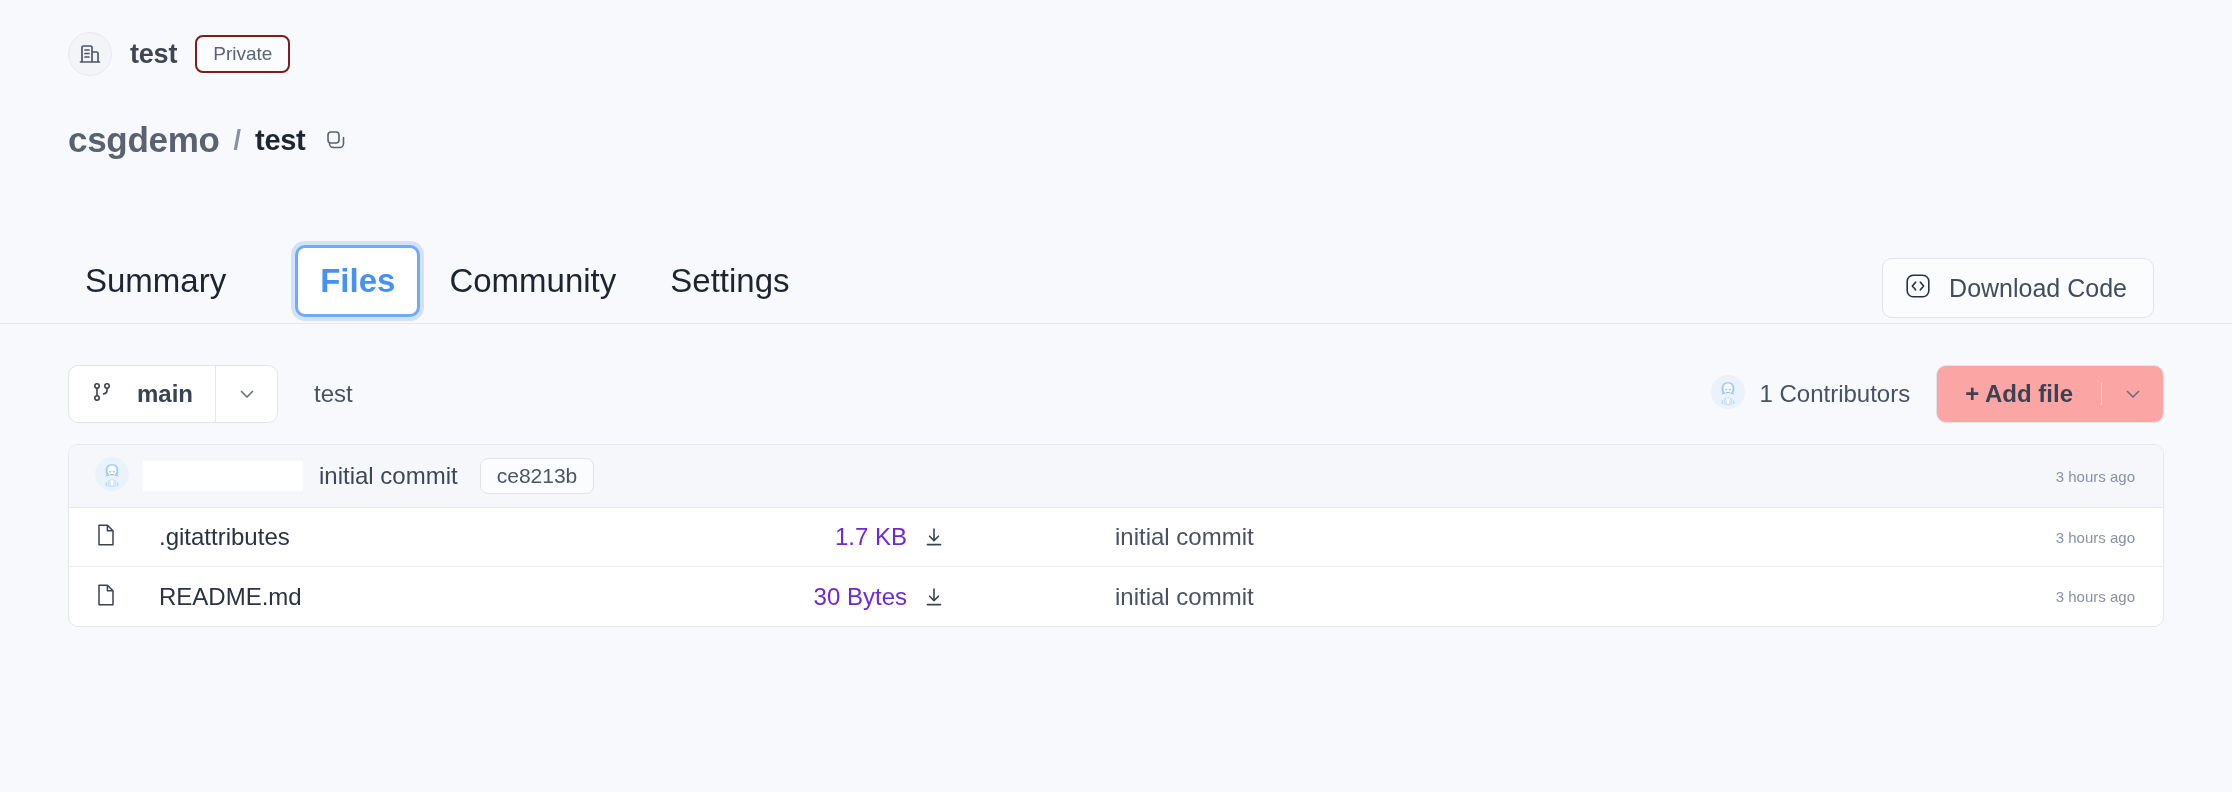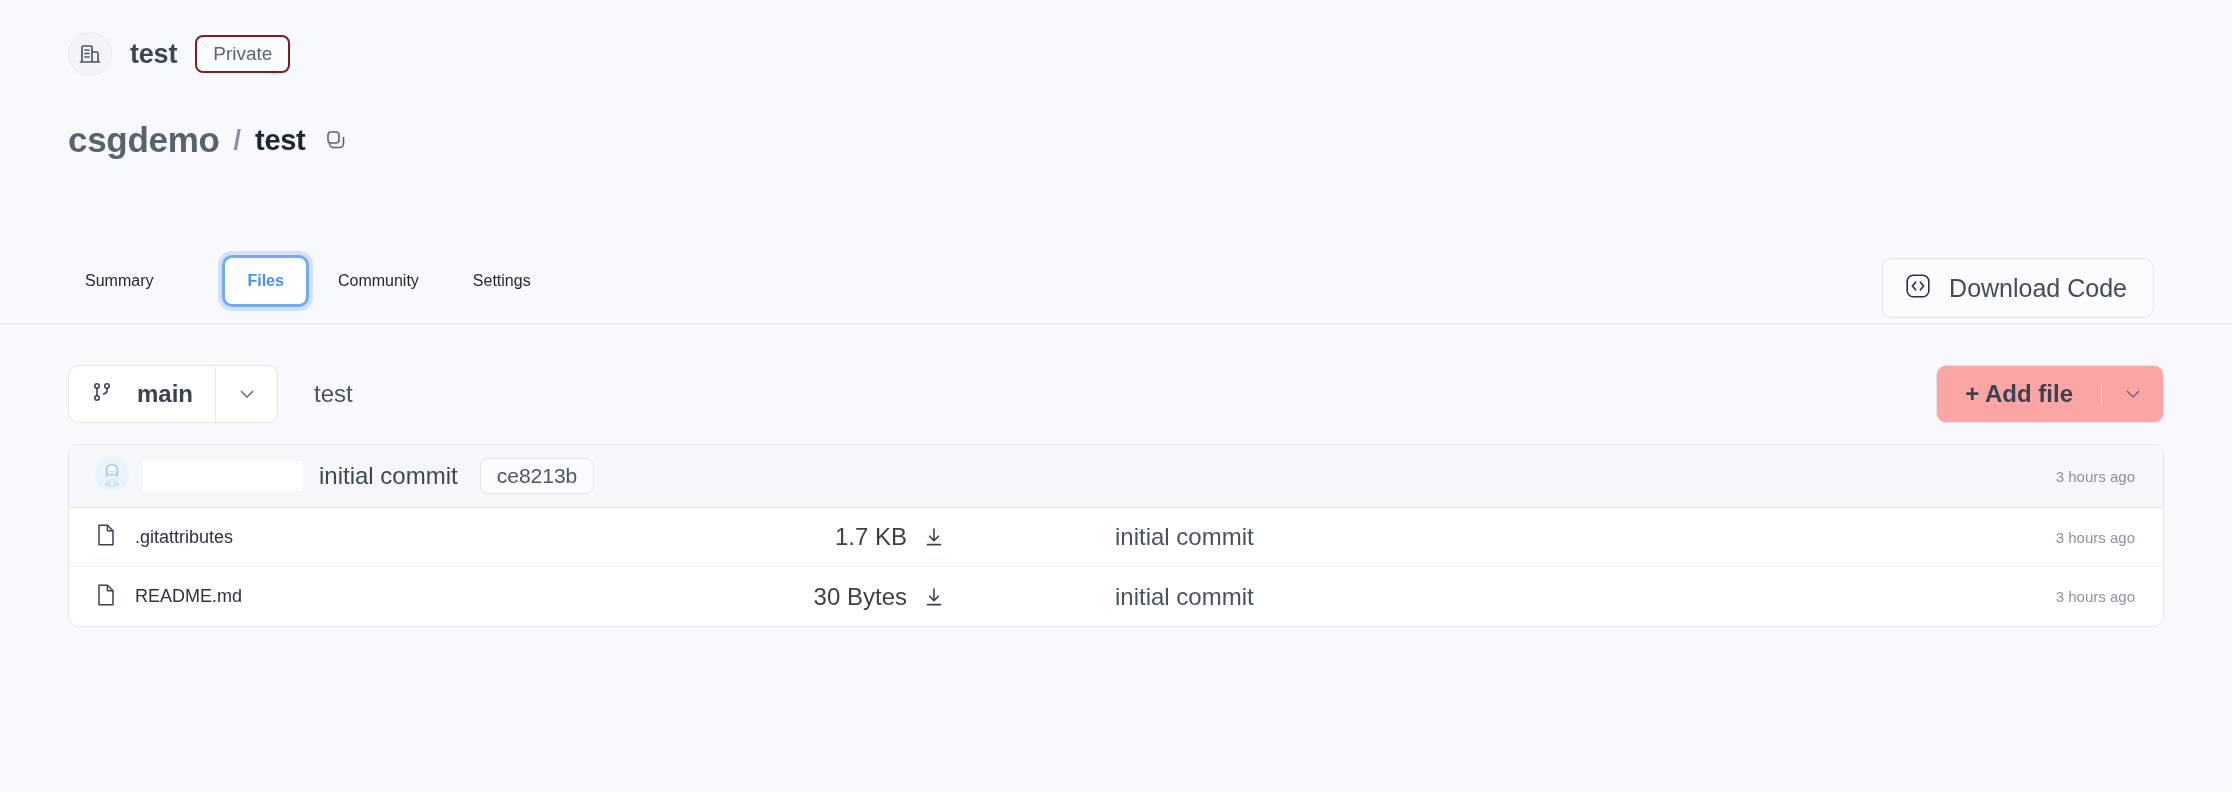--- a/index.html
+++ b/index.html
@@ -97,21 +97,21 @@
   .tabs {
     position: absolute;
     left: 60px;
     top: 0;
     display: flex;
     align-items: center;
     height: 86px;
     gap: 4px;
   }
   .tab {
-    font-size: 16px;
+    font-size: 33px;
     color: #1e2430;
     padding: 14px 22px;
     border-radius: 10px;
     border: 3px solid transparent;
     line-height: 1.15;
     cursor: pointer;
     white-space: nowrap;
   }
   .tab.active {
     color: #4691f6;
@@ -300,36 +300,37 @@
   }
   .file-row:last-child { border-bottom: none; }
   .fr-name {
     display: flex;
     align-items: center;
     gap: 18px;
     width: 640px;
     flex: none;
   }
   .fr-name .name {
-    font-size: 18px;
+    font-size: 24px;
     color: #2b3241;
     white-space: nowrap;
     cursor: pointer;
+    margin-left: 24px;
   }
   .fr-size {
     display: flex;
     align-items: center;
     justify-content: flex-end;
     gap: 16px;
     width: 210px;
     flex: none;
   }
   .fr-size .size {
     font-size: 24px;
-    color: #404040;
+    color: #6d28d9;
     white-space: nowrap;
   }
   .dl-icon { cursor: pointer; display: flex; }
   .fr-msg {
     flex: 1;
     padding-left: 170px;
     font-size: 24px;
     color: #4a5161;
     white-space: nowrap;
   }
@@ -402,20 +403,35 @@
       <div class="branch-caret">
         <svg width="22" height="22" viewBox="0 0 22 22" fill="none">
           <path d="M5.5 8.5L11 14l5.5-5.5" stroke="#6a7182" stroke-width="1.7" stroke-linecap="round" stroke-linejoin="round"></path>
         </svg>
       </div>
     </div>
 
     <div class="path-label">test</div>
 
     <div class="toolbar-right">
+      <div class="contributors">
+        <span>
+          <svg width="34" height="34" viewBox="0 0 34 34">
+            <circle cx="17" cy="17" r="17" fill="#eaf2fb"></circle>
+            <path d="M17 7c-4.1 0-6.4 2.8-6.4 6.6 0 2 .3 3.3.8 4.3l-.6 2.1c2-1.2 3.8-1.6 6.2-1.6s4.2.4 6.2 1.6l-.6-2.1c.5-1 .8-2.3.8-4.3C23.4 9.8 21.1 7 17 7z" fill="#a9cdee"></path>
+            <path d="M12.6 13.2c0-3 1.9-4.6 4.4-4.6s4.4 1.6 4.4 4.6c0 3.2-2 5.6-4.4 5.6s-4.4-2.4-4.4-5.6z" fill="#fdfdfd"></path>
+            <path d="M14.2 14.6c.5.5 1.3.5 1.8 0M18 14.6c.5.5 1.3.5 1.8 0" stroke="#7fb3e0" stroke-width="1" stroke-linecap="round" fill="none"></path>
+            <path d="M15.4 17.4c.9.6 2.3.6 3.2 0" stroke="#7fb3e0" stroke-width="1" stroke-linecap="round" fill="none"></path>
+            <path d="M10.1 28.6c.6-4 3.2-6.1 6.9-6.1s6.3 2.1 6.9 6.1A17 17 0 0117 30a17 17 0 01-6.9-1.4z" fill="#bcd9f2"></path>
+            <path d="M15.3 22.7c.6.9 2.8.9 3.4 0l-.2 6h-3l-.2-6z" fill="#fdfdfd"></path>
+            <path d="M12.6 23.9v5M14 23.2v5.8M20 23.2v5.8M21.4 23.9v5" stroke="#e9f2fa" stroke-width=".9" stroke-linecap="round"></path>
+          </svg>
+        </span>
+        <span class="label">1 Contributors</span>
+      </div>
 
       <div class="addfile-group">
         <div class="addfile-btn">+ Add file</div>
         <div class="addfile-caret">
           <svg width="22" height="22" viewBox="0 0 22 22" fill="none">
             <path d="M5.5 8.5L11 14l5.5-5.5" stroke="#6a7182" stroke-width="1.7" stroke-linecap="round" stroke-linejoin="round"></path>
           </svg>
         </div>
       </div>
     </div>

